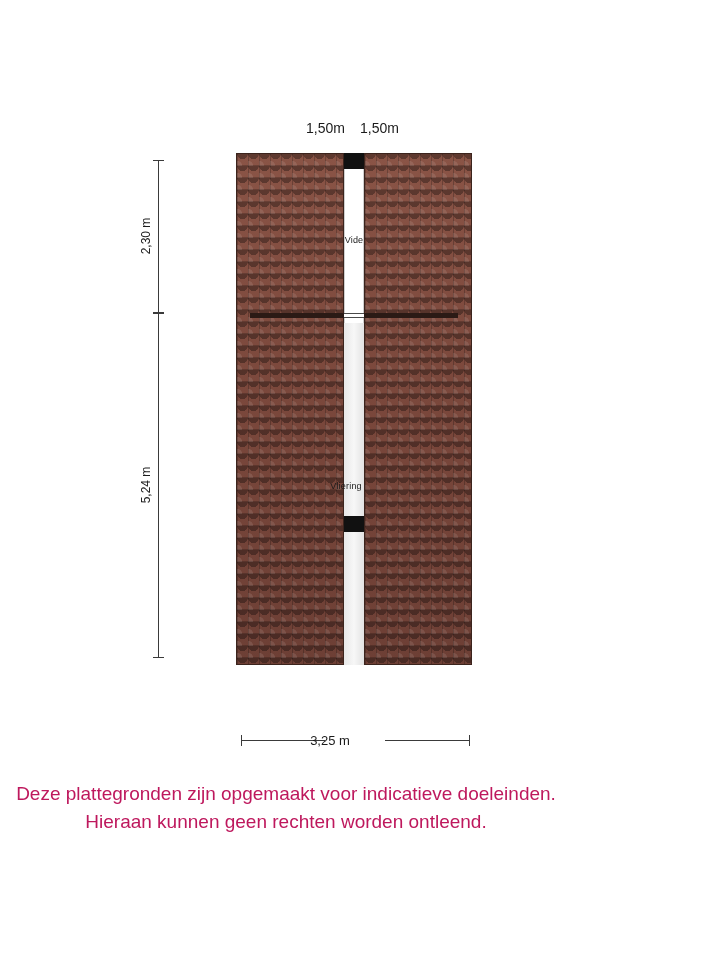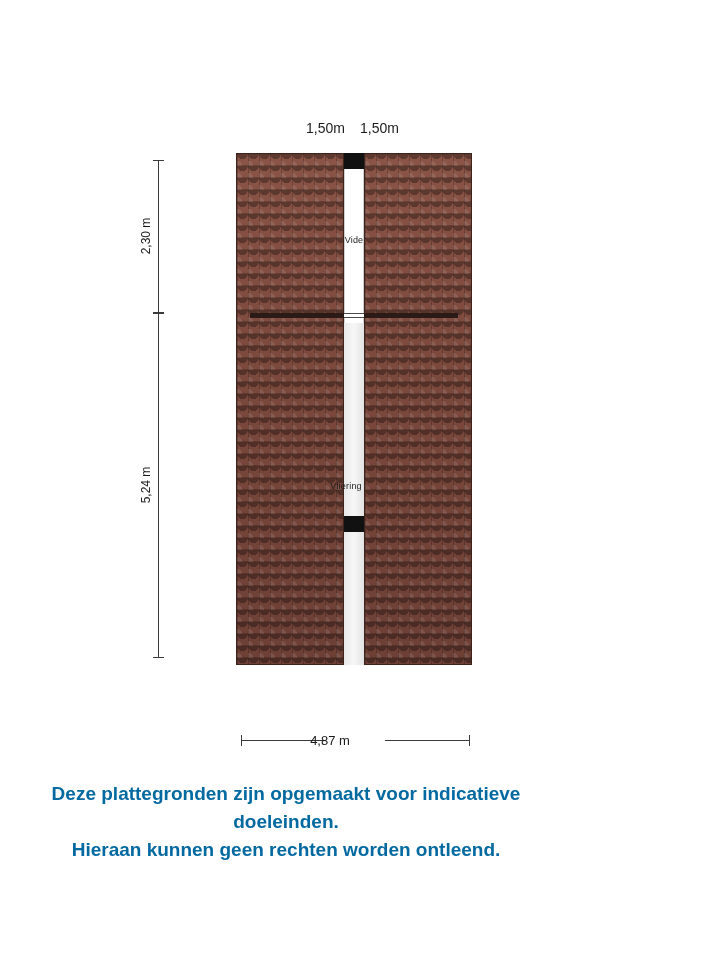--- a/index.html
+++ b/index.html
@@ -194,22 +194,22 @@
     font-size: 13px;
   }
 
   
   #disclaimer {
     position: absolute;
     left: 0;
     top: 780px;
     width: 572px;
     text-align: center;
-    color: #0369a1;
-    font-weight: bold;
+    color: #be185d;
+    font-weight: normal;
     font-size: 19px;
     line-height: 28px;
   }
   #disclaimer .line2 { display: block; }
 </style>
 </head>
 <body>
 
 <div id="page">
 
@@ -241,20 +241,20 @@
     <div class="divider-mid"></div>
 
     <div class="room-label" id="label-vide">Vide</div>
     <div class="room-label" id="label-vliering">Vliering</div>
   </div>
 
   <div class="hline" id="hdim-line-left"></div>
   <div class="hline" id="hdim-line-right"></div>
   <div class="htick" id="hdim-t1"></div>
   <div class="htick" id="hdim-t2"></div>
-  <div class="dim-text" id="hdim-text">4,87 m</div>
+  <div class="dim-text" id="hdim-text">3,25 m</div>
 
   <div id="disclaimer">
     <span>Deze plattegronden zijn opgemaakt voor indicatieve doeleinden.</span>
     <span class="line2">Hieraan kunnen geen rechten worden ontleend.</span>
   </div>
 
 </div>
 
 </body></html>

